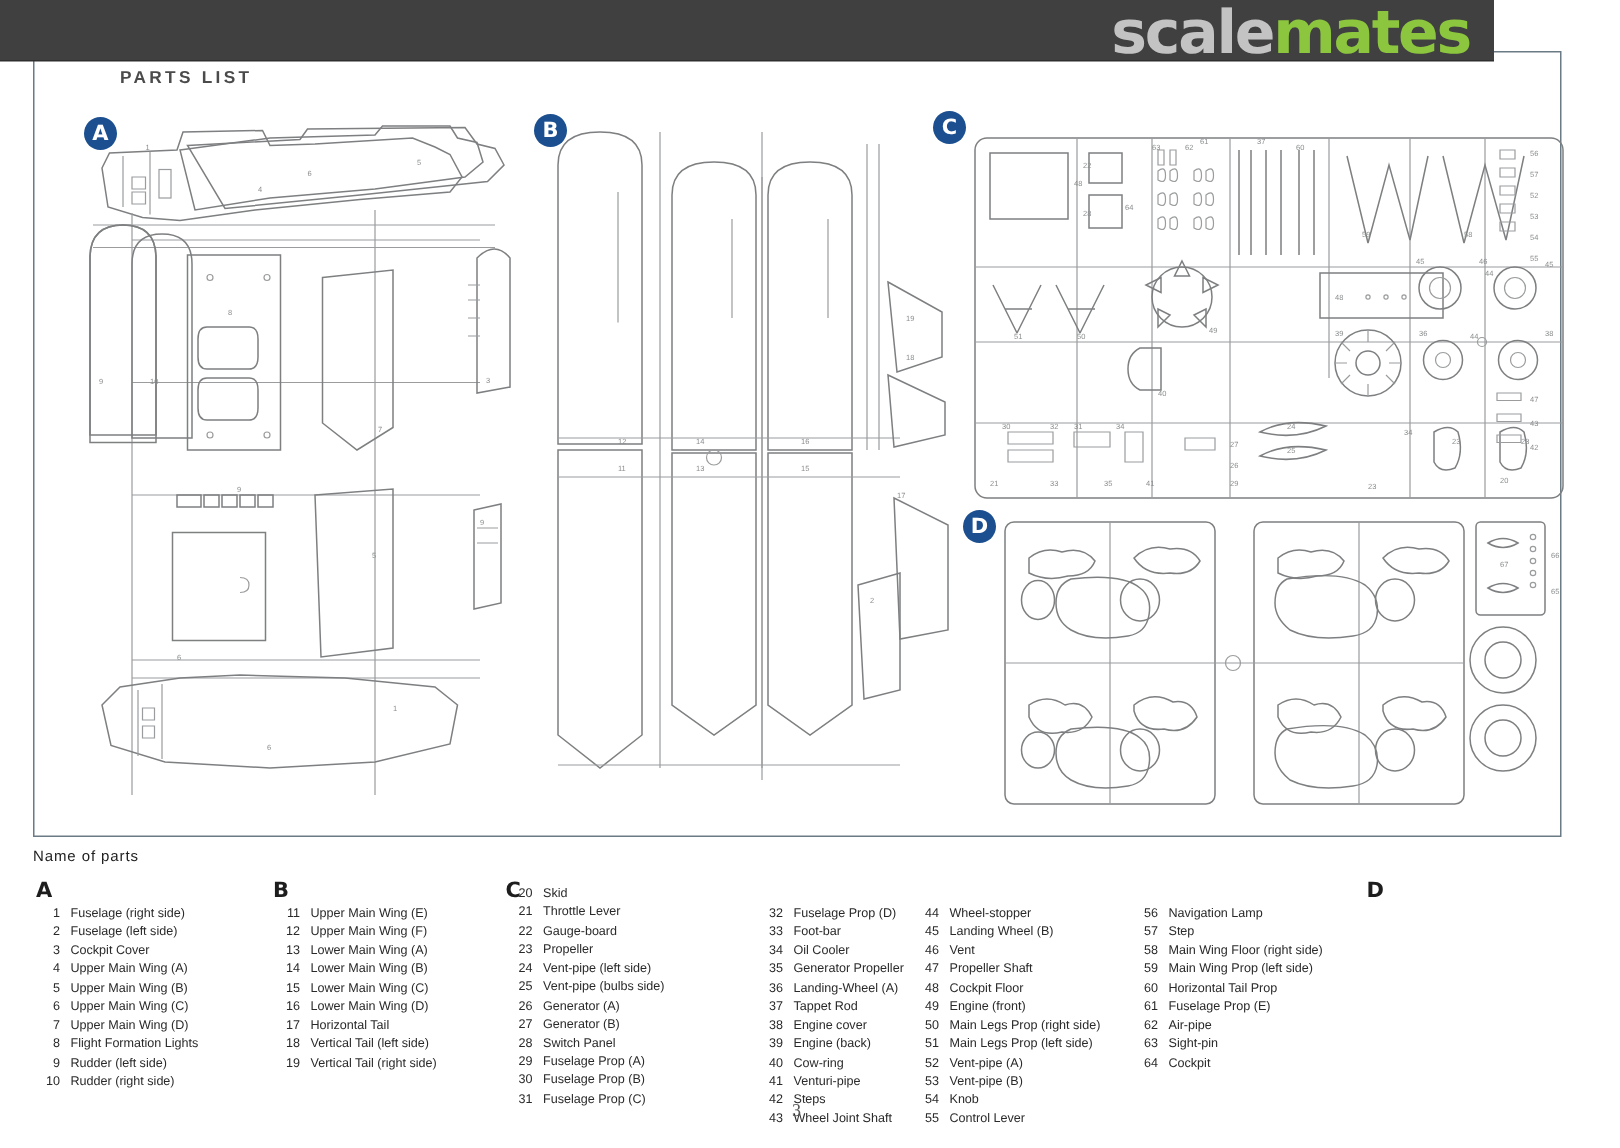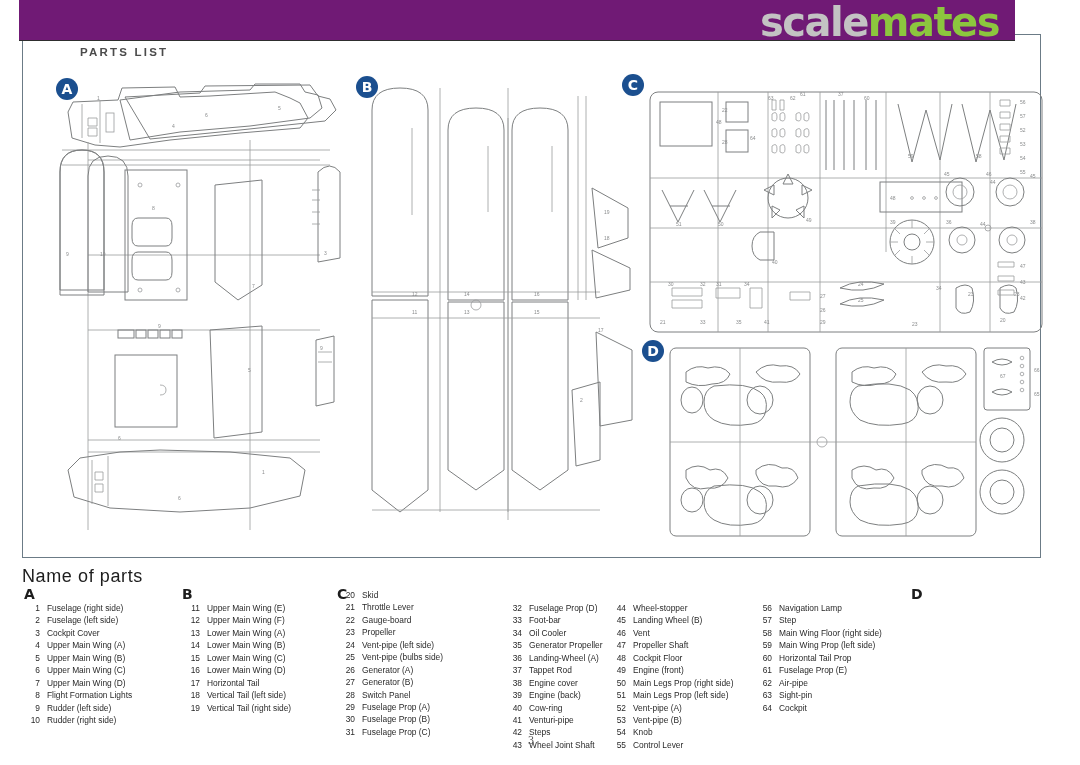--- a/index.html
+++ b/index.html
@@ -6,24 +6,23 @@
   html,body{margin:0;padding:0;}
   body{
     width:1080px;height:765px;
     background:#ffffff;
     font-family:"Liberation Sans", sans-serif;
     overflow:hidden;position:relative;
   }
   
   #wm-band{
     position:absolute;left:0;top:0;width:996px;height:40px;
-    background:#701a75;
+    background:#404040;
     z-index:40;
     box-shadow:0 1px 0 #2e2e2e;
-    margin-left:19px;
   }
   #wm-logo{
     position:absolute;right:16px;top:2px;
     font-size:40px;font-weight:bold;letter-spacing:-1.5px;
     font-family:"DejaVu Sans", sans-serif;
     line-height:40px;
     white-space:nowrap;
   }
   .wm-a{color:#c3c3c3;}
   .wm-b{color:#8cc63e;}
@@ -53,21 +52,21 @@
     box-shadow:0 0 0 1.5px #ffffff;
   }
 
   
   #art{position:absolute;left:0;top:0;width:1080px;height:765px;z-index:10;pointer-events:none;}
 
   
   #legend{position:absolute;left:0;top:560px;width:1080px;height:205px;z-index:15;}
   #legend-title{
     position:absolute;left:22px;top:6px;
-    font-size:18px;color:#1d1d1d;letter-spacing:.6px;
+    font-size:10px;color:#1d1d1d;letter-spacing:.6px;
   }
   .col-letter{
     position:absolute;font-size:14px;font-weight:bold;color:#1d1d1d;
     font-family:"DejaVu Sans", sans-serif;
   }
   .plist{position:absolute;font-size:8.4px;color:#2a2a2a;line-height:12.45px;}
   .plist .row{white-space:nowrap;height:12.45px;}
   .plist .num{display:inline-block;width:20px;text-align:right;margin-right:7px;}
   #page-num{
     position:absolute;left:528px;top:733px;font-size:12px;color:#555;z-index:16;

